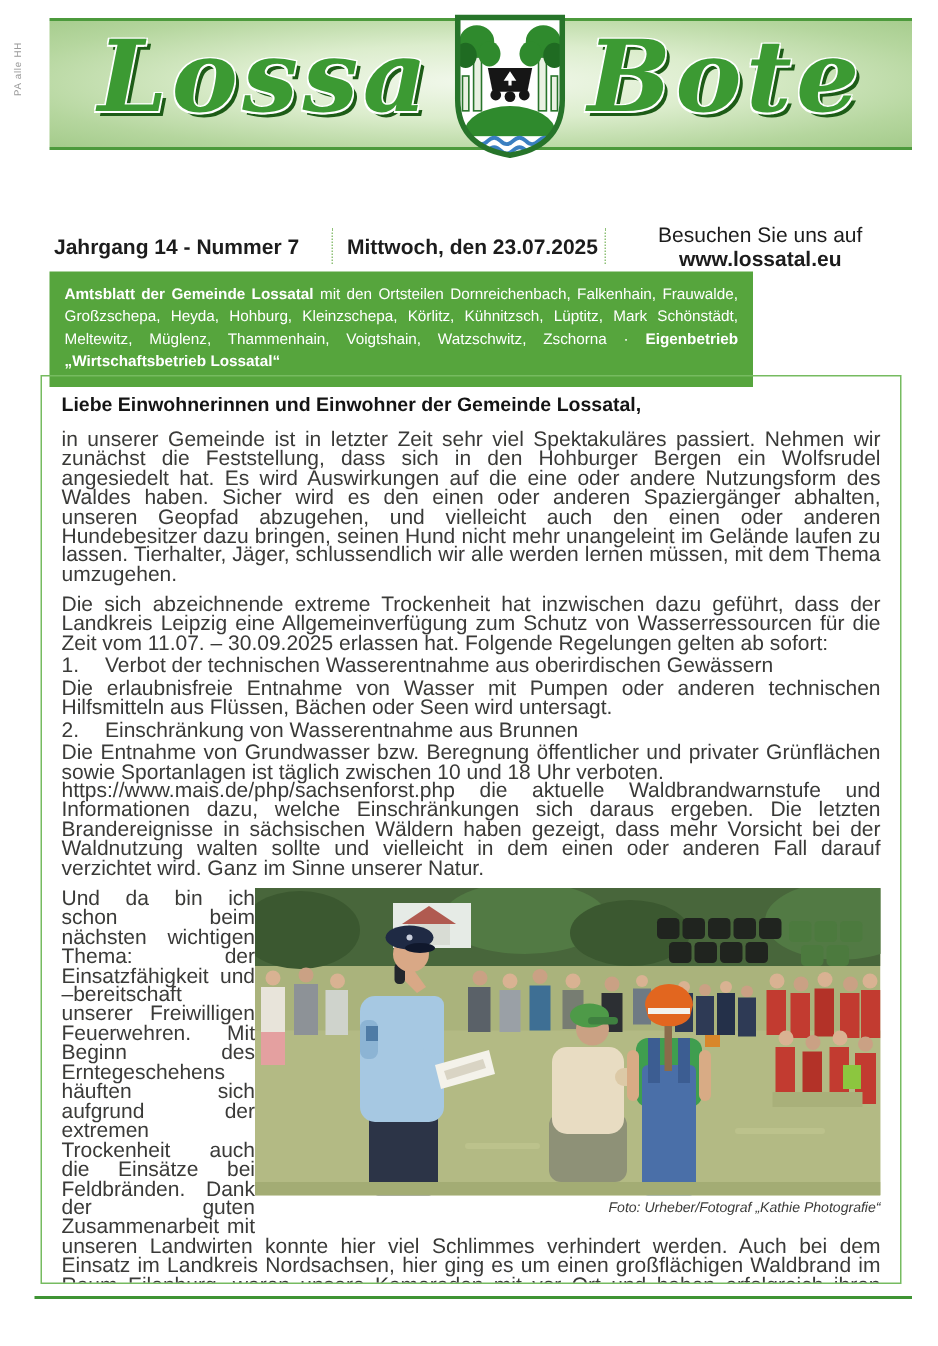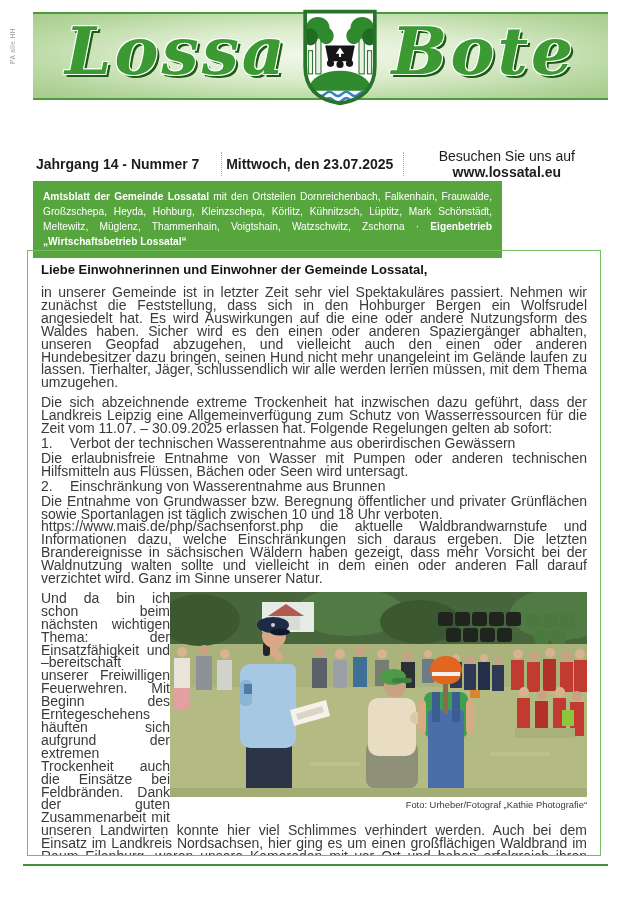--- a/index.html
+++ b/index.html
@@ -32,21 +32,21 @@
   .script-left{margin-right:14px;}
   .script-right{margin-left:14px;}
   .crest{width:76px;height:98px;flex:0 0 auto;margin-top:2px;}
   
   .info-bar{
     position:absolute;left:33px;top:149px;width:575px;height:30px;
     display:flex;align-items:center;box-sizing:border-box;
     font-size:14px;font-weight:bold;color:#1c1c1c;
   }
   .info-left{flex:1.05;text-align:left;padding-left:3px;}
-  .info-center{flex:1;text-align:left;}
+  .info-center{flex:1;text-align:right;}
   .info-right{flex:1.15;text-align:center;padding-right:2px;font-weight:normal;}
   .info-right b{font-weight:bold;}
   .info-sep{width:0;height:24px;border-left:1px dotted #8fc178;margin:0 4px;}
   
   .banner{
     position:absolute;left:33px;top:181px;width:469px;box-sizing:border-box;
     background:#56a53d;color:#ffffff;padding:8px 10px 9px 10px;
     font-size:10.2px;line-height:1.48;text-align:justify;
   }
   .banner b{font-weight:bold;}
@@ -65,21 +65,21 @@
   }
   p.tight{margin-bottom:2px;}
   p.no-gap{margin-bottom:0;}
   .li .num{display:inline-block;width:29px;}
   
   .photo-fig{
     float:right;width:417px;margin:2px 0 1px 9px;
   }
   .photo-svg{display:block;width:417px;height:205px;}
   .photo-caption{
-    text-align:right;font-size:9.4px;line-height:15px;
+    text-align:right;font-style:italic;font-size:9.4px;line-height:15px;
     color:#3a3a38;margin:0;
   }
   
   .bottom-rule{
     position:absolute;left:23px;top:864px;width:585px;height:2px;background:#3f9434;
   }
 </style>
 </head>
 <body>
 

